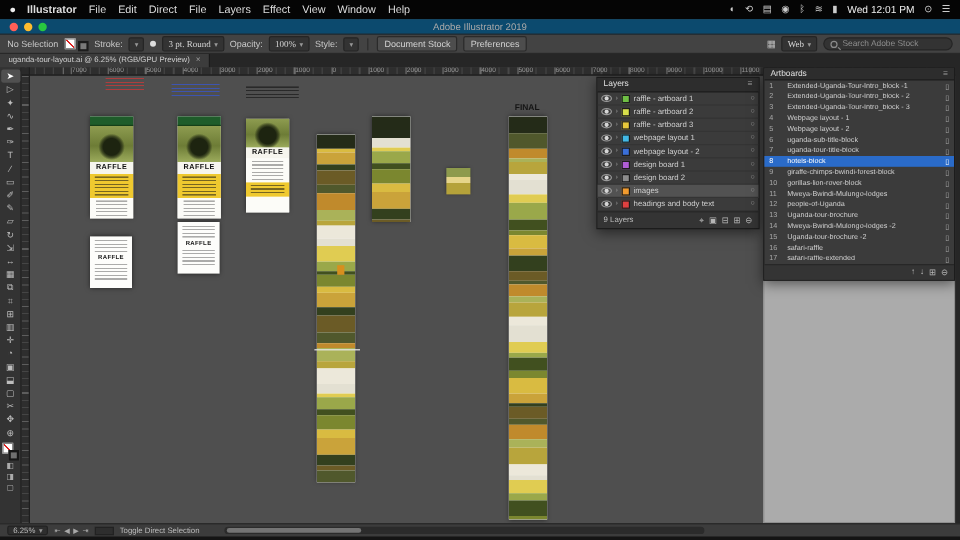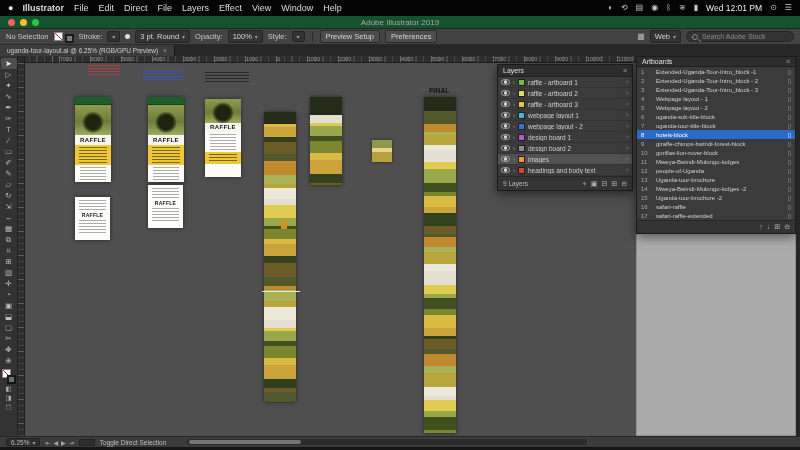--- a/index.html
+++ b/index.html
@@ -10,29 +10,29 @@
   
   .menubar{position:absolute;left:0;top:0;width:800px;height:16px;background:#050505;color:#ddd;display:flex;align-items:center;font-size:9px;padding:0 8px;z-index:40;}
   .apple{font-size:9px;margin-right:4px;color:#eee;}
   .menu-item{padding:0 5px;white-space:nowrap;}
   .menu-item.first{font-weight:bold;}
   .mb-right{margin-left:auto;display:flex;align-items:center;gap:8px;font-size:8px;color:#ccc;}
   .mb-icon{font-size:8px;line-height:16px;}
   .mb-clock{font-size:8.5px;color:#eee;white-space:nowrap;}
 
   
-  .titlebar{position:absolute;left:0;top:16px;width:800px;height:13px;background:#14532d;border-bottom:1px solid #232323;z-index:40;}
+  .titlebar{position:absolute;left:0;top:16px;width:800px;height:13px;background:#0c4a6e;border-bottom:1px solid #232323;z-index:40;}
   .lights{position:absolute;left:8px;top:3px;display:flex;gap:5px;}
   .light{width:7px;height:7px;border-radius:50%;display:block;}
   .title{text-align:center;font-size:8px;color:#a8a8a8;line-height:13px;}
 
   
   .controlbar{position:absolute;left:0;top:29px;width:800px;height:16px;background:#434343;border-bottom:1px solid #282828;display:flex;align-items:center;font-size:7.5px;color:#c9c9c9;padding:0 6px;gap:5px;z-index:40;}
   .ctl-label{white-space:nowrap;}
-  .ctl-box{background:#333;border:1px solid #252525;border-radius:2px;padding:1px 4px;display:flex;align-items:center;gap:3px;white-space:nowrap;color:#d5d5d5;}
+  .ctl-box{background:#333;border:1px solid #252525;border-radius:2px;padding:1px 4px;display:flex;align-items:center;gap:3px;white-space:nowrap;color:#d5d5d5;font-family:Liberation Serif, serif;}
   .ctl-btn{background:#4d4d4d;border:1px solid #2a2a2a;border-radius:2px;padding:1px 5px;white-space:nowrap;color:#d5d5d5;}
   .chev{font-size:6px;color:#999;}
   .ctl-sep{width:1px;height:10px;background:#2c2c2c;margin:0 2px;}
   .sw-fill{width:9px;height:9px;background:#fff;border:1px solid #8a8a8a;background-image:linear-gradient(45deg,transparent 44%,#d22 44%,#d22 56%,transparent 56%);}
   .sw-stroke{width:9px;height:9px;border:2px solid #1c1c1c;background:#7a7a7a;margin-left:-3px;margin-top:4px;}
   .brush-dot{width:5px;height:5px;border-radius:50%;background:#ddd;}
   .ctl-right{margin-left:auto;display:flex;align-items:center;gap:5px;}
   .ws-grid{font-size:8px;color:#bbb;}
   .search-wrap{display:flex;align-items:center;background:#333;border:1px solid #252525;border-radius:8px;padding:1px 5px;gap:4px;width:108px;}
   .search-icon{width:6px;height:6px;border:1px solid #8a8a8a;border-radius:50%;position:relative;flex:none;}
@@ -190,21 +190,21 @@
     <span class="ctl-label">Opacity:</span>
     <span class="ctl-box">
         <span>100%</span>
         <span class="chev">▾</span>
       </span>
     <span class="ctl-label">Style:</span>
     <span class="ctl-box">
         <span class="chev">▾</span>
       </span>
     <span class="ctl-sep"></span>
-    <span class="ctl-btn">Preview Setup</span>
+    <span class="ctl-btn">Document Stock</span>
     <span class="ctl-btn">Preferences</span>
     <span class="ctl-right">
       <span class="ws-grid">▦</span>
       <span class="ctl-box">
           <span>Web</span>
           <span class="chev">▾</span>
         </span>
       <span class="search-wrap">
         <span class="search-icon"></span>
         <input class="search-input" type="text" placeholder="Search Adobe Stock" style="">

